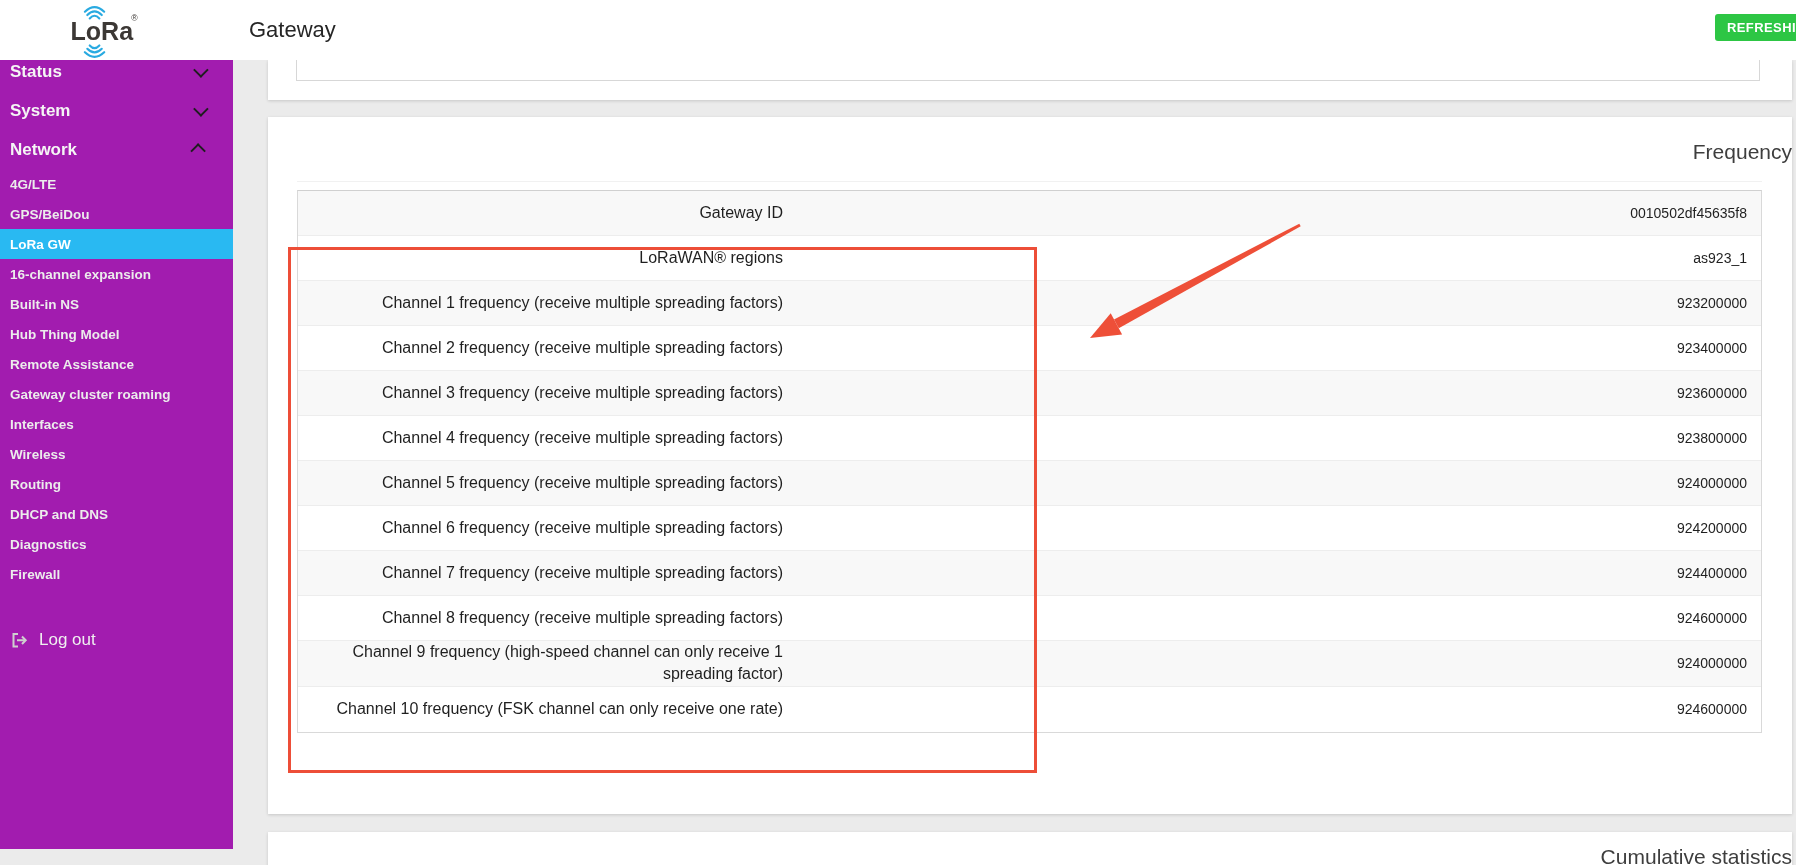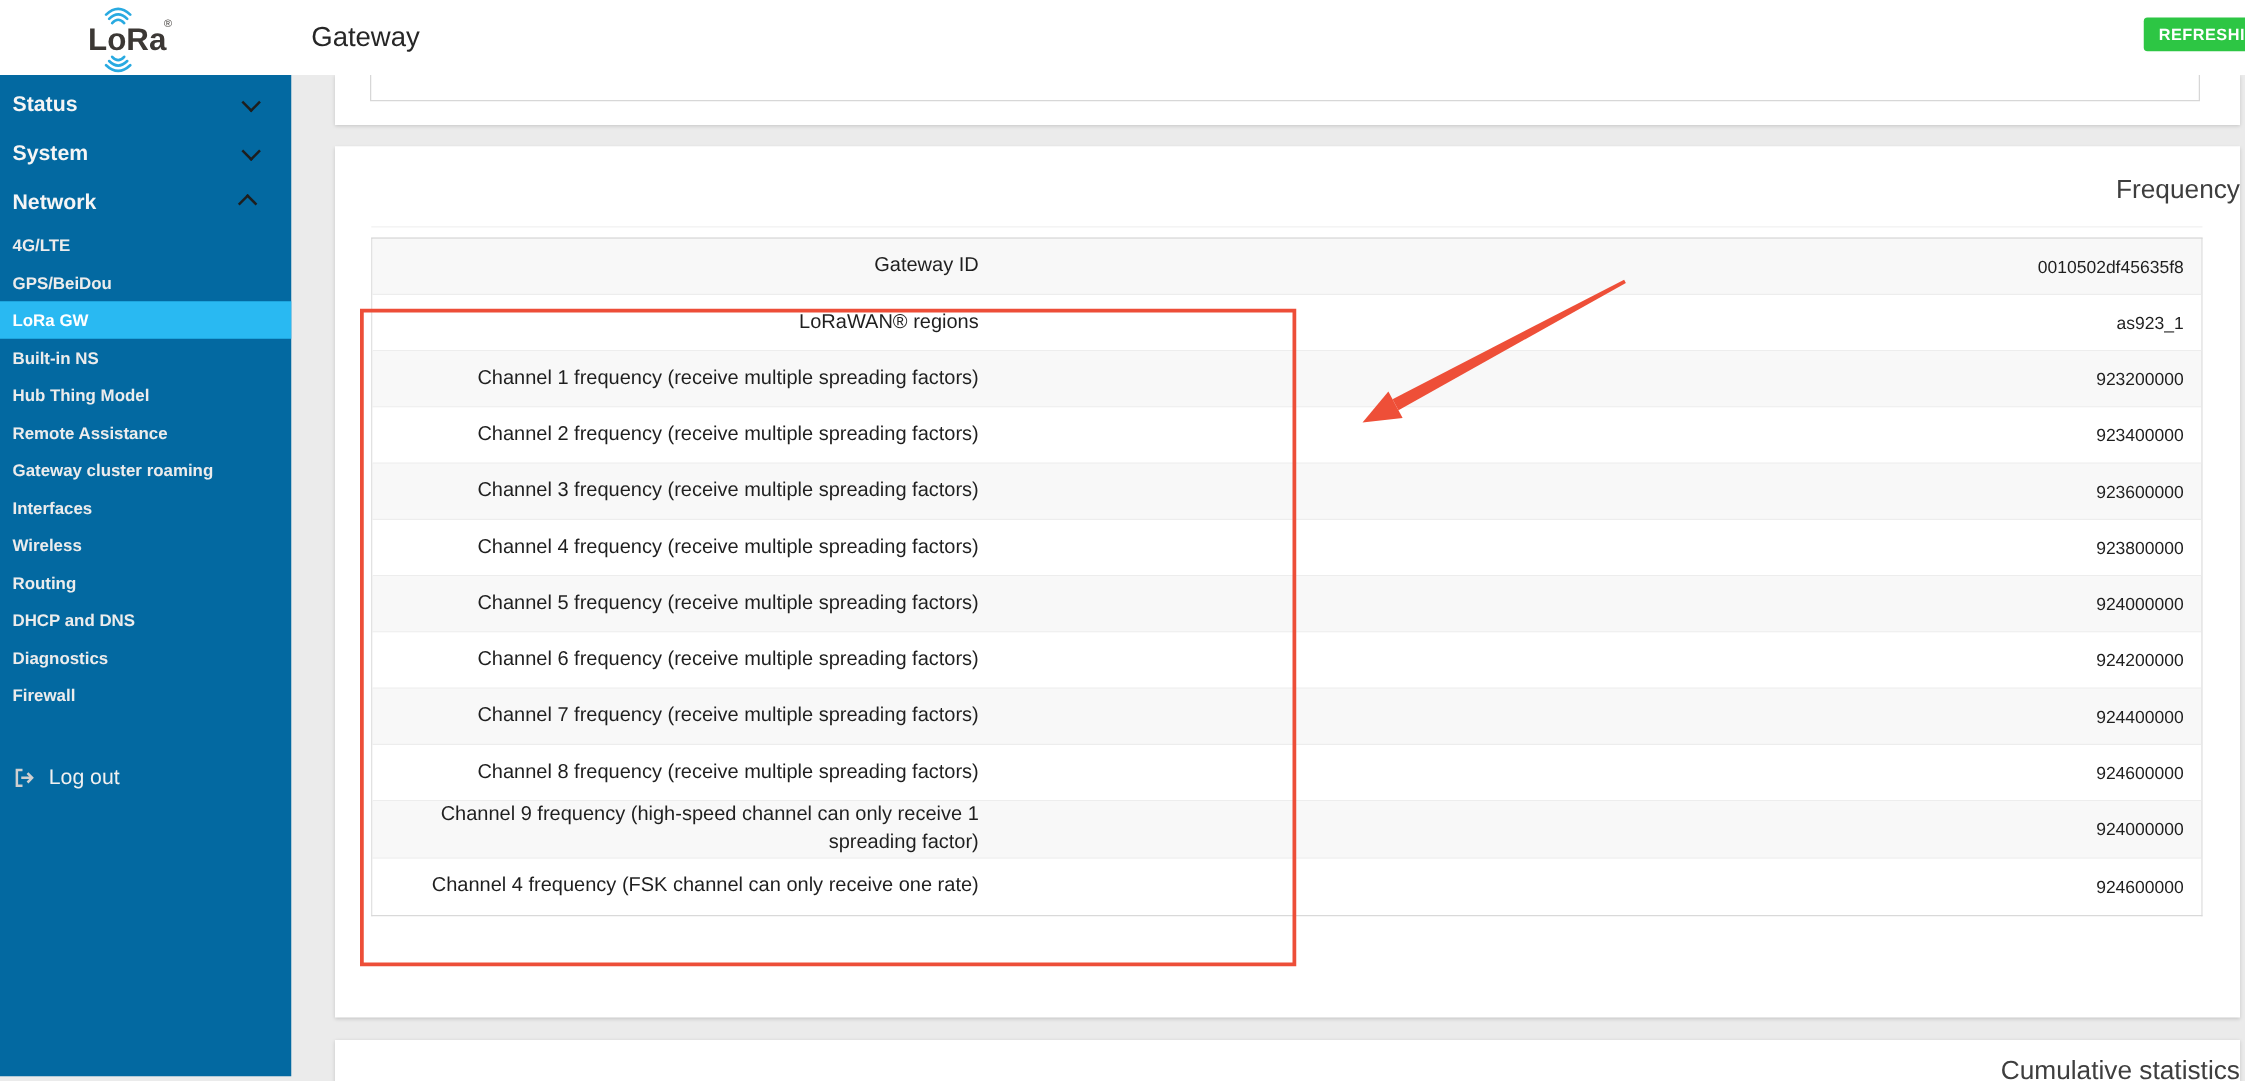--- a/index.html
+++ b/index.html
@@ -9,21 +9,21 @@
   }
   
   .header{position:absolute;left:0;top:0;width:1796px;height:60px;background:#ffffff;z-index:10;}
   .logo{position:absolute;left:64px;top:4px;width:90px;height:54px;}
   .page-title{position:absolute;left:249px;top:0;height:60px;line-height:60px;
     font-size:22px;color:#262626;}
   .refresh-btn{position:absolute;left:1715px;top:14px;height:27px;padding:0 12px;
     background:#2dc644;color:#ffffff;font-size:13px;font-weight:bold;letter-spacing:.4px;
     border:none;border-radius:3px;line-height:27px;cursor:pointer;white-space:nowrap;}
   
-  .sidebar{position:absolute;left:0;top:56px;width:233px;height:805px;background:#0369a1;
+  .sidebar{position:absolute;left:0;top:44px;width:233px;height:805px;background:#a21caf;
     color:#f0f0f0;padding-top:8px;box-sizing:border-box;z-index:9;}
   .side-top{height:39px;display:flex;align-items:center;justify-content:space-between;
     padding:0 28px 0 10px;font-size:17px;font-weight:bold;color:#f5f5f5;cursor:pointer;}
   .chev{width:9px;height:9px;border-right:2px solid #1e1e1e;border-bottom:2px solid #1e1e1e;display:inline-block;}
   .chev.down{transform:rotate(45deg) translateY(-2px);}
   .chev.up{transform:rotate(-135deg) translateY(-2px);}
   .submenu{display:flex;flex-direction:column;}
   .side-sub{height:30px;display:flex;align-items:center;padding-left:10px;
     font-size:13.5px;font-weight:bold;color:#ececec;cursor:pointer;}
   .side-sub.selected{background:#29b9f2;color:#ffffff;}
@@ -95,20 +95,23 @@
       </div>
 
       <div class="side-sub">
         <span>GPS/BeiDou</span>
       </div>
 
       <div class="side-sub selected">
         <span>LoRa GW</span>
       </div>
 
+      <div class="side-sub">
+        <span>16-channel expansion</span>
+      </div>
 
       <div class="side-sub">
         <span>Built-in NS</span>
       </div>
 
       <div class="side-sub">
         <span>Hub Thing Model</span>
       </div>
 
       <div class="side-sub">
@@ -213,21 +216,21 @@
           <div class="freq-label">Channel 8 frequency (receive multiple spreading factors)</div>
           <div class="freq-value">924600000</div>
         </div>
 
         <div class="freq-row">
           <div class="freq-label">Channel 9 frequency (high-speed channel can only receive 1 spreading factor)</div>
           <div class="freq-value">924000000</div>
         </div>
 
         <div class="freq-row">
-          <div class="freq-label">Channel 4 frequency (FSK channel can only receive one rate)</div>
+          <div class="freq-label">Channel 10 frequency (FSK channel can only receive one rate)</div>
           <div class="freq-value">924600000</div>
         </div>
       </div>
   </div>
 
   <div class="card card-bottom">
     <h2 class="section-title" style="padding-top:13px;">Cumulative statistics</h2>
   </div>
 
   <div class="hl-box"></div>

